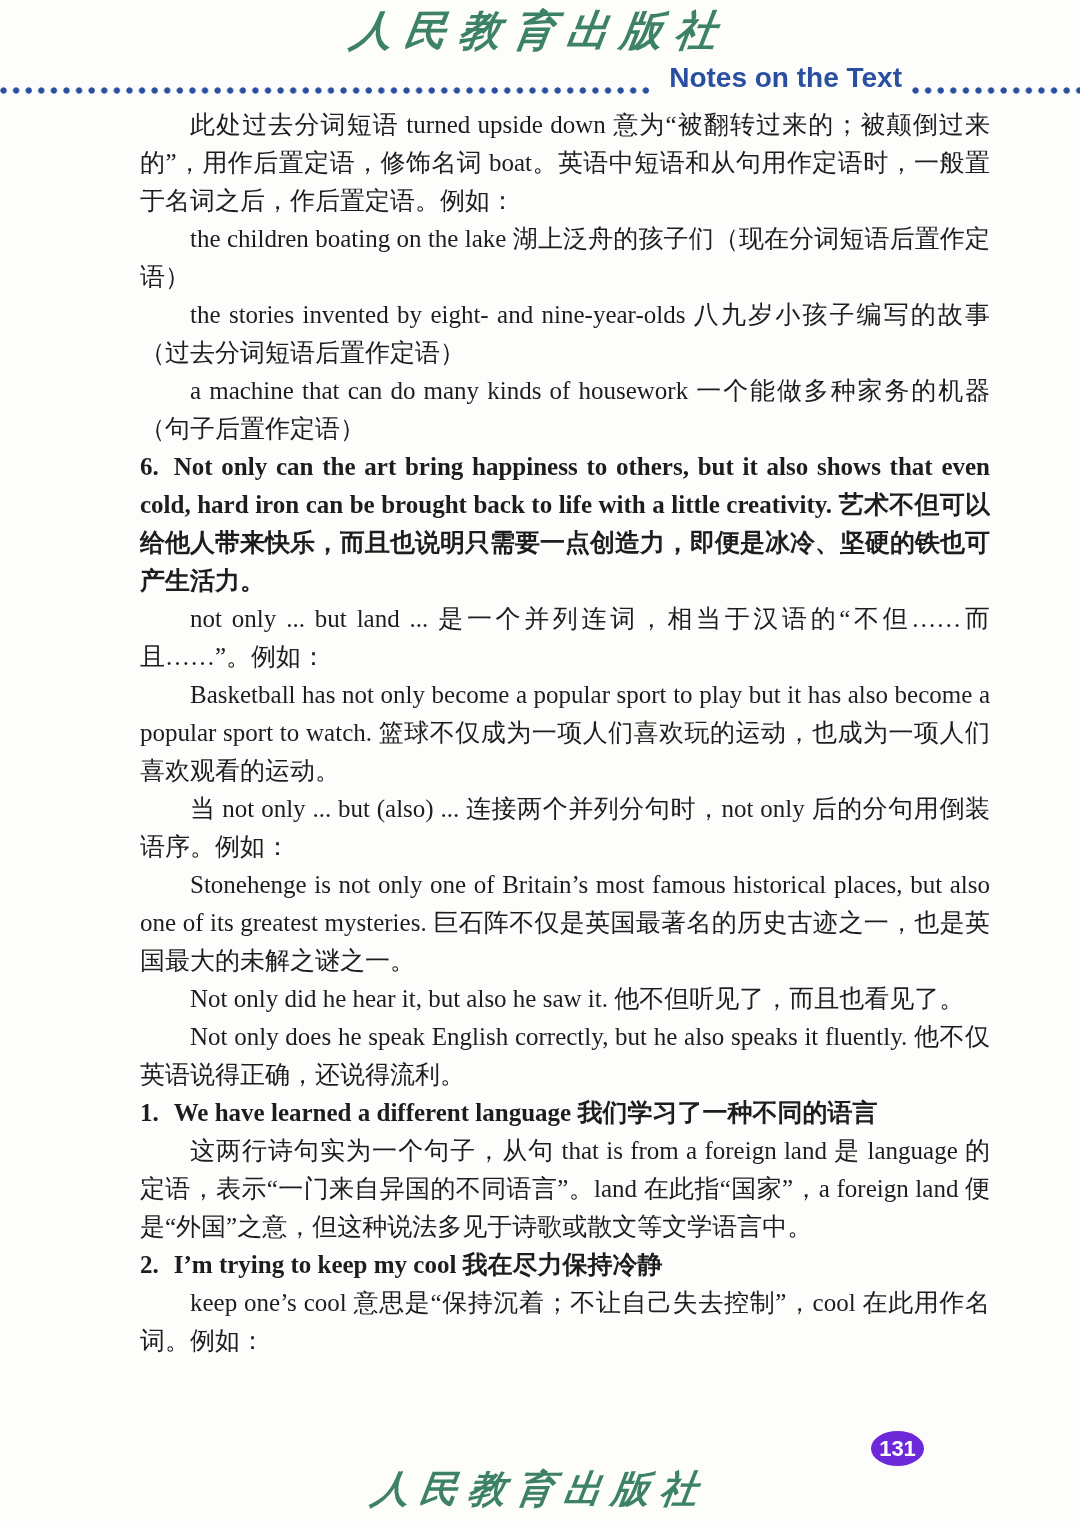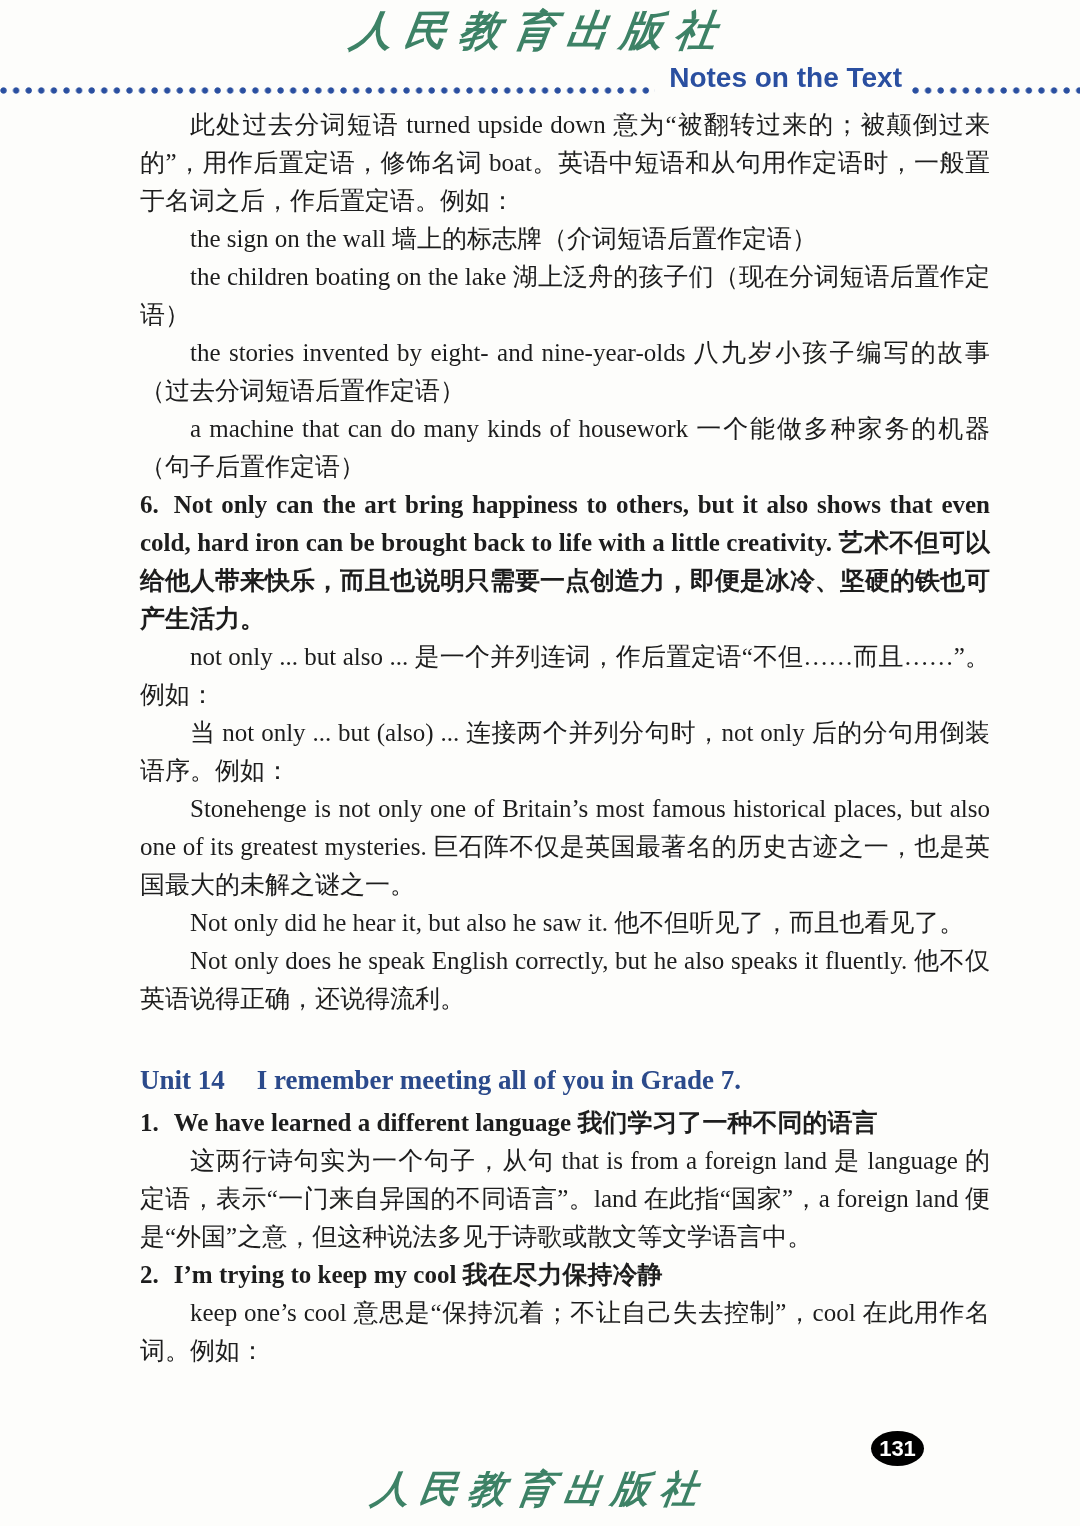--- a/index.html
+++ b/index.html
@@ -74,21 +74,21 @@
     text-align: left;
   }
   .unit-title { margin-left: 32px; }
 
   
   .page-badge {
     position: absolute;
     left: 871px; top: 1431px;
     width: 53px; height: 35px;
     border-radius: 50%;
-    background: #000000;
+    background: #6d28d9;
     color: #ffffff;
     font-family: "Liberation Sans", sans-serif;
     font-weight: bold;
     font-size: 22px;
     display: flex; align-items: center; justify-content: center;
   }
 </style>
 </head>
 <body>
 
@@ -100,38 +100,35 @@
 
   <div class="rule-row">
     <div class="dots dots-left"></div>
     <div class="section-label">Notes on the Text</div>
     <div class="dots dots-right"></div>
   </div>
 
   <div class="content">
 
     <div class="para ind">此处过去分词短语 turned upside down 意为“被翻转过来的；被颠倒过来的”，用作后置定语，修饰名词 boat。英语中短语和从句用作定语时，一般置于名词之后，作后置定语。例如：</div>
-    <div class="para ind">the sign on the wall 墙上的标志牌（介词短语后置作定语）</div>
     <div class="para ind">the children boating on the lake 湖上泛舟的孩子们（现在分词短语后置作定语）</div>
     <div class="para ind">the stories invented by eight- and nine-year-olds 八九岁小孩子编写的故事（过去分词短语后置作定语）</div>
     <div class="para ind">a machine that can do many kinds of housework 一个能做多种家务的机器（句子后置作定语）</div>
 
     <div class="para b">
       <span class="item-num">6.</span><span>Not only can the art bring happiness to others, but it also shows that even cold, hard iron can be brought back to life with a little creativity. 艺术不但可以给他人带来快乐，而且也说明只需要一点创造力，即便是冰冷、坚硬的铁也可产生活力。</span>
     </div>
 
-    <div class="para ind">not only ... but also ... 是一个并列连词，作后置定语“不但……而且……”。例如：</div>
+    <div class="para ind">not only ... but land ... 是一个并列连词，相当于汉语的“不但……而且……”。例如：</div>
+    <div class="para ind">Basketball has not only become a popular sport to play but it has also become a popular sport to watch. 篮球不仅成为一项人们喜欢玩的运动，也成为一项人们喜欢观看的运动。</div>
     <div class="para ind">当 not only ... but (also) ... 连接两个并列分句时，not only 后的分句用倒装语序。例如：</div>
     <div class="para ind">Stonehenge is not only one of Britain’s most famous historical places, but also one of its greatest mysteries. 巨石阵不仅是英国最著名的历史古迹之一，也是英国最大的未解之谜之一。</div>
     <div class="para ind">Not only did he hear it, but also he saw it. 他不但听见了，而且也看见了。</div>
     <div class="para ind">Not only does he speak English correctly, but he also speaks it fluently. 他不仅英语说得正确，还说得流利。</div>
 
-    <div class="unit-heading">
-      <span>Unit 14</span><span class="unit-title">I remember meeting all of you in Grade 7.</span>
-    </div>
 
     <div class="para b">
       <span class="item-num">1.</span><span>We have learned a different language 我们学习了一种不同的语言</span>
     </div>
     <div class="para ind">这两行诗句实为一个句子，从句 that is from a foreign land 是 language 的定语，表示“一门来自异国的不同语言”。land 在此指“国家”，a foreign land 便是“外国”之意，但这种说法多见于诗歌或散文等文学语言中。</div>
 
     <div class="para b">
       <span class="item-num">2.</span><span>I’m trying to keep my cool 我在尽力保持冷静</span>
     </div>
     <div class="para ind">keep one’s cool 意思是“保持沉着；不让自己失去控制”，cool 在此用作名词。例如：</div>

